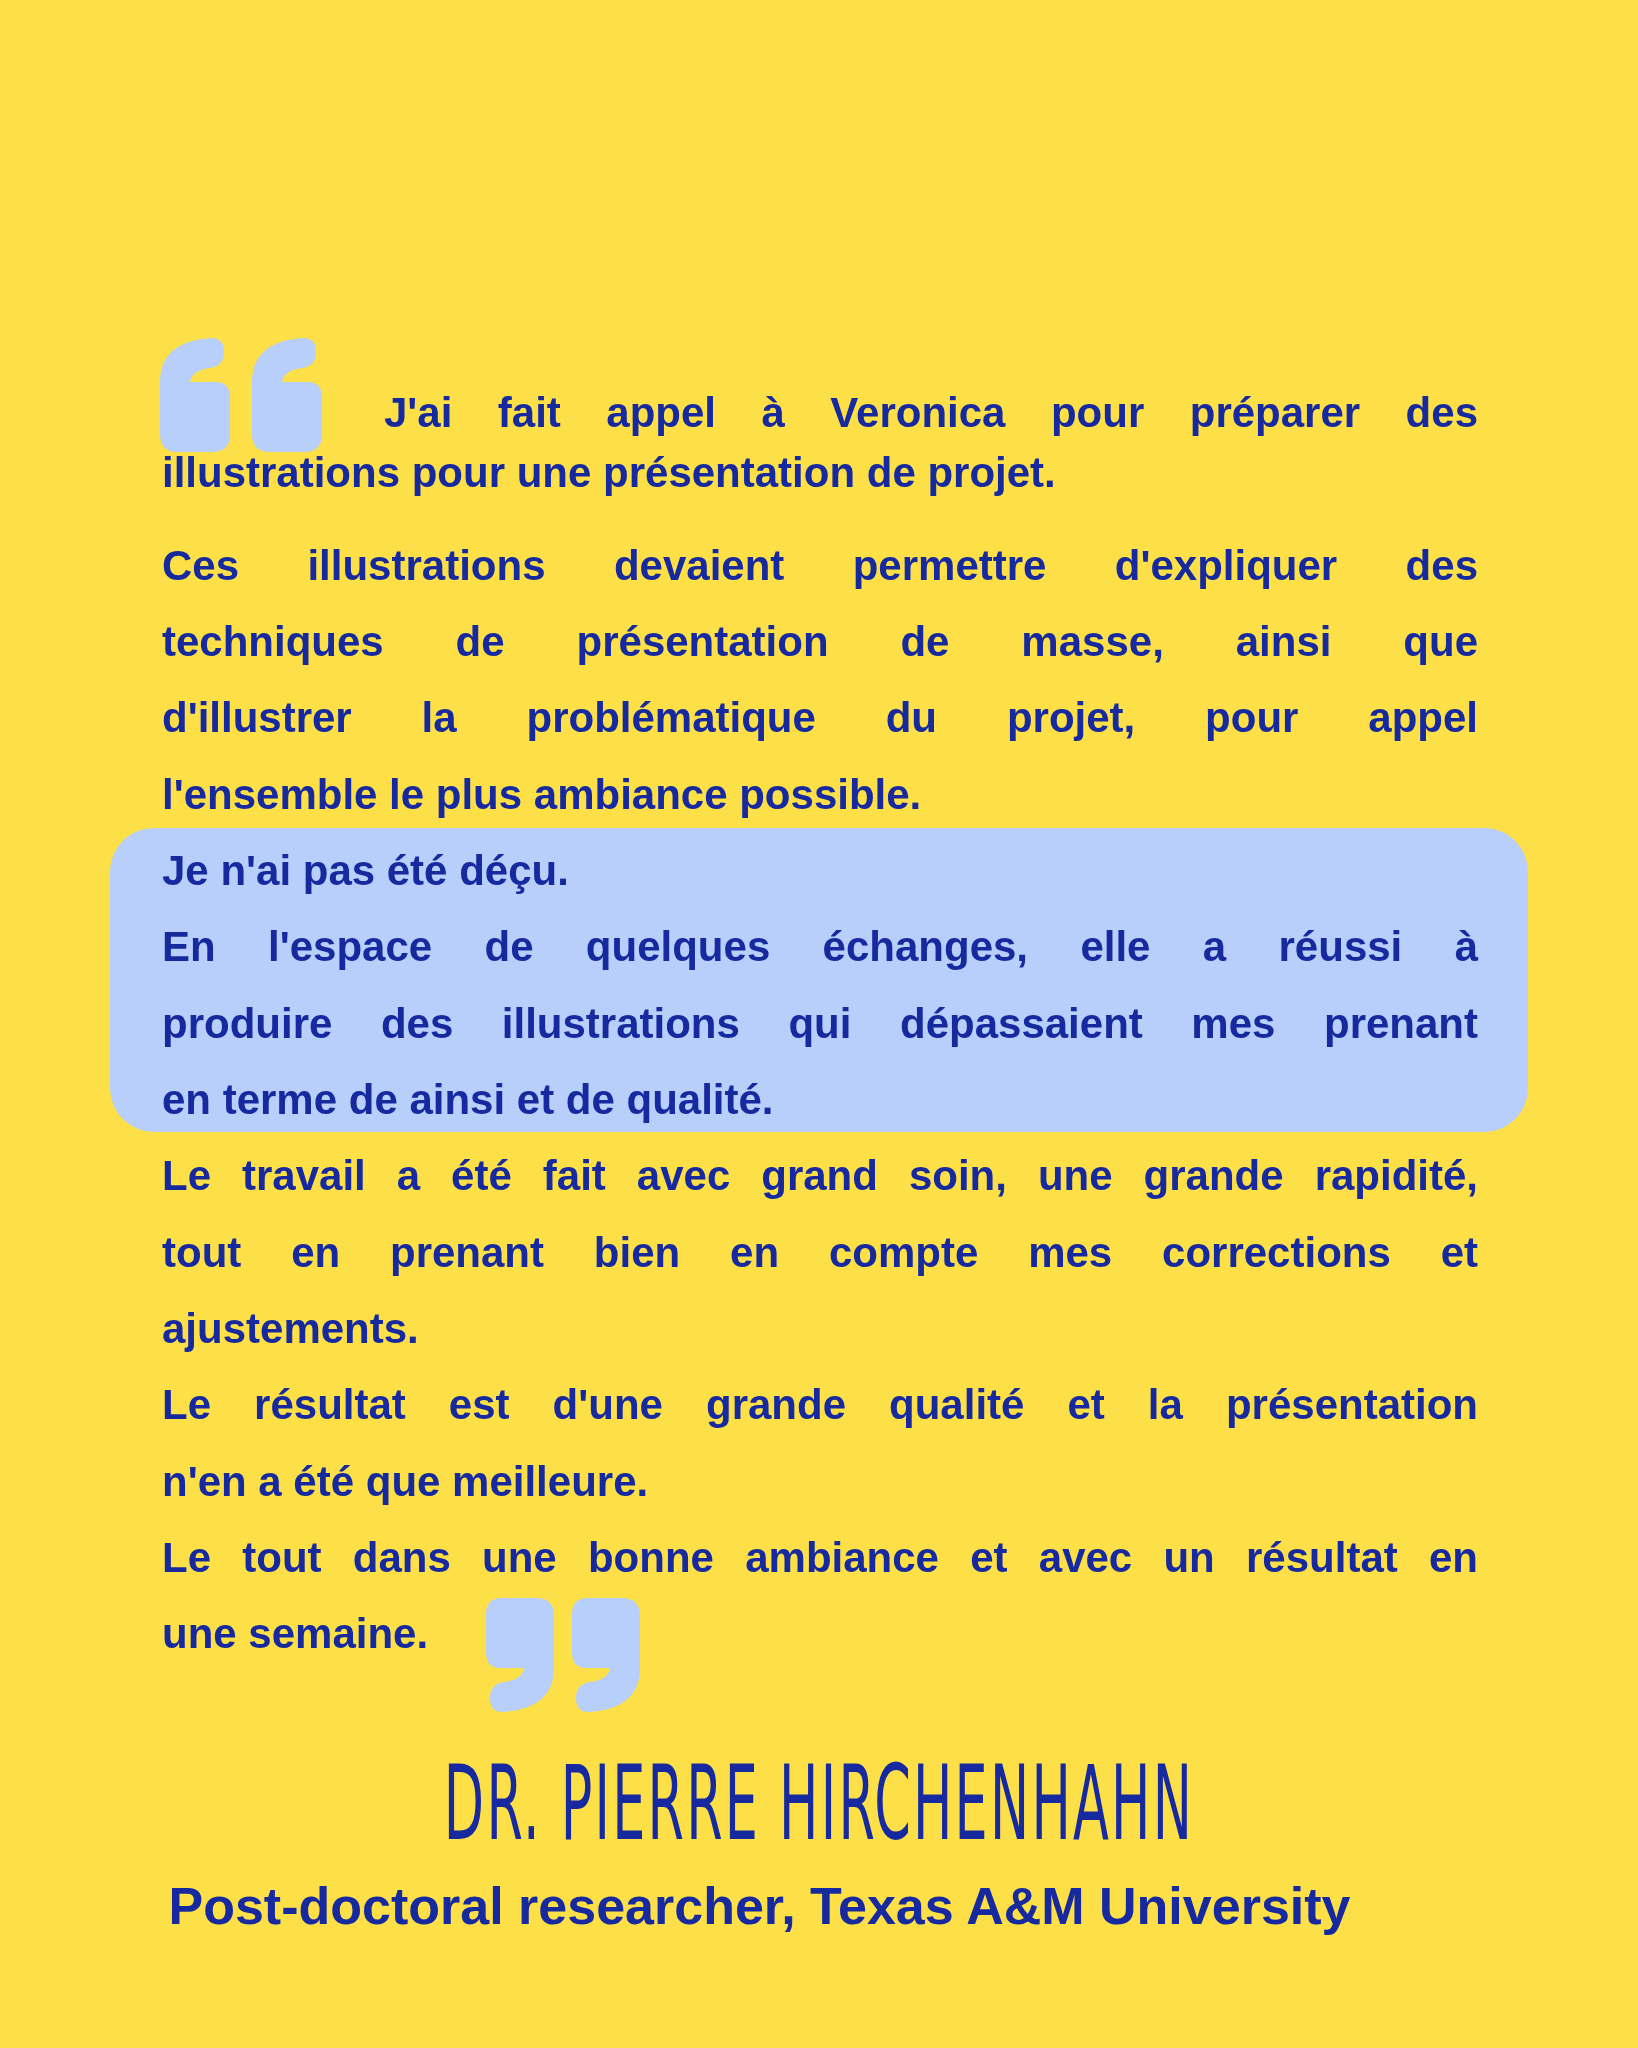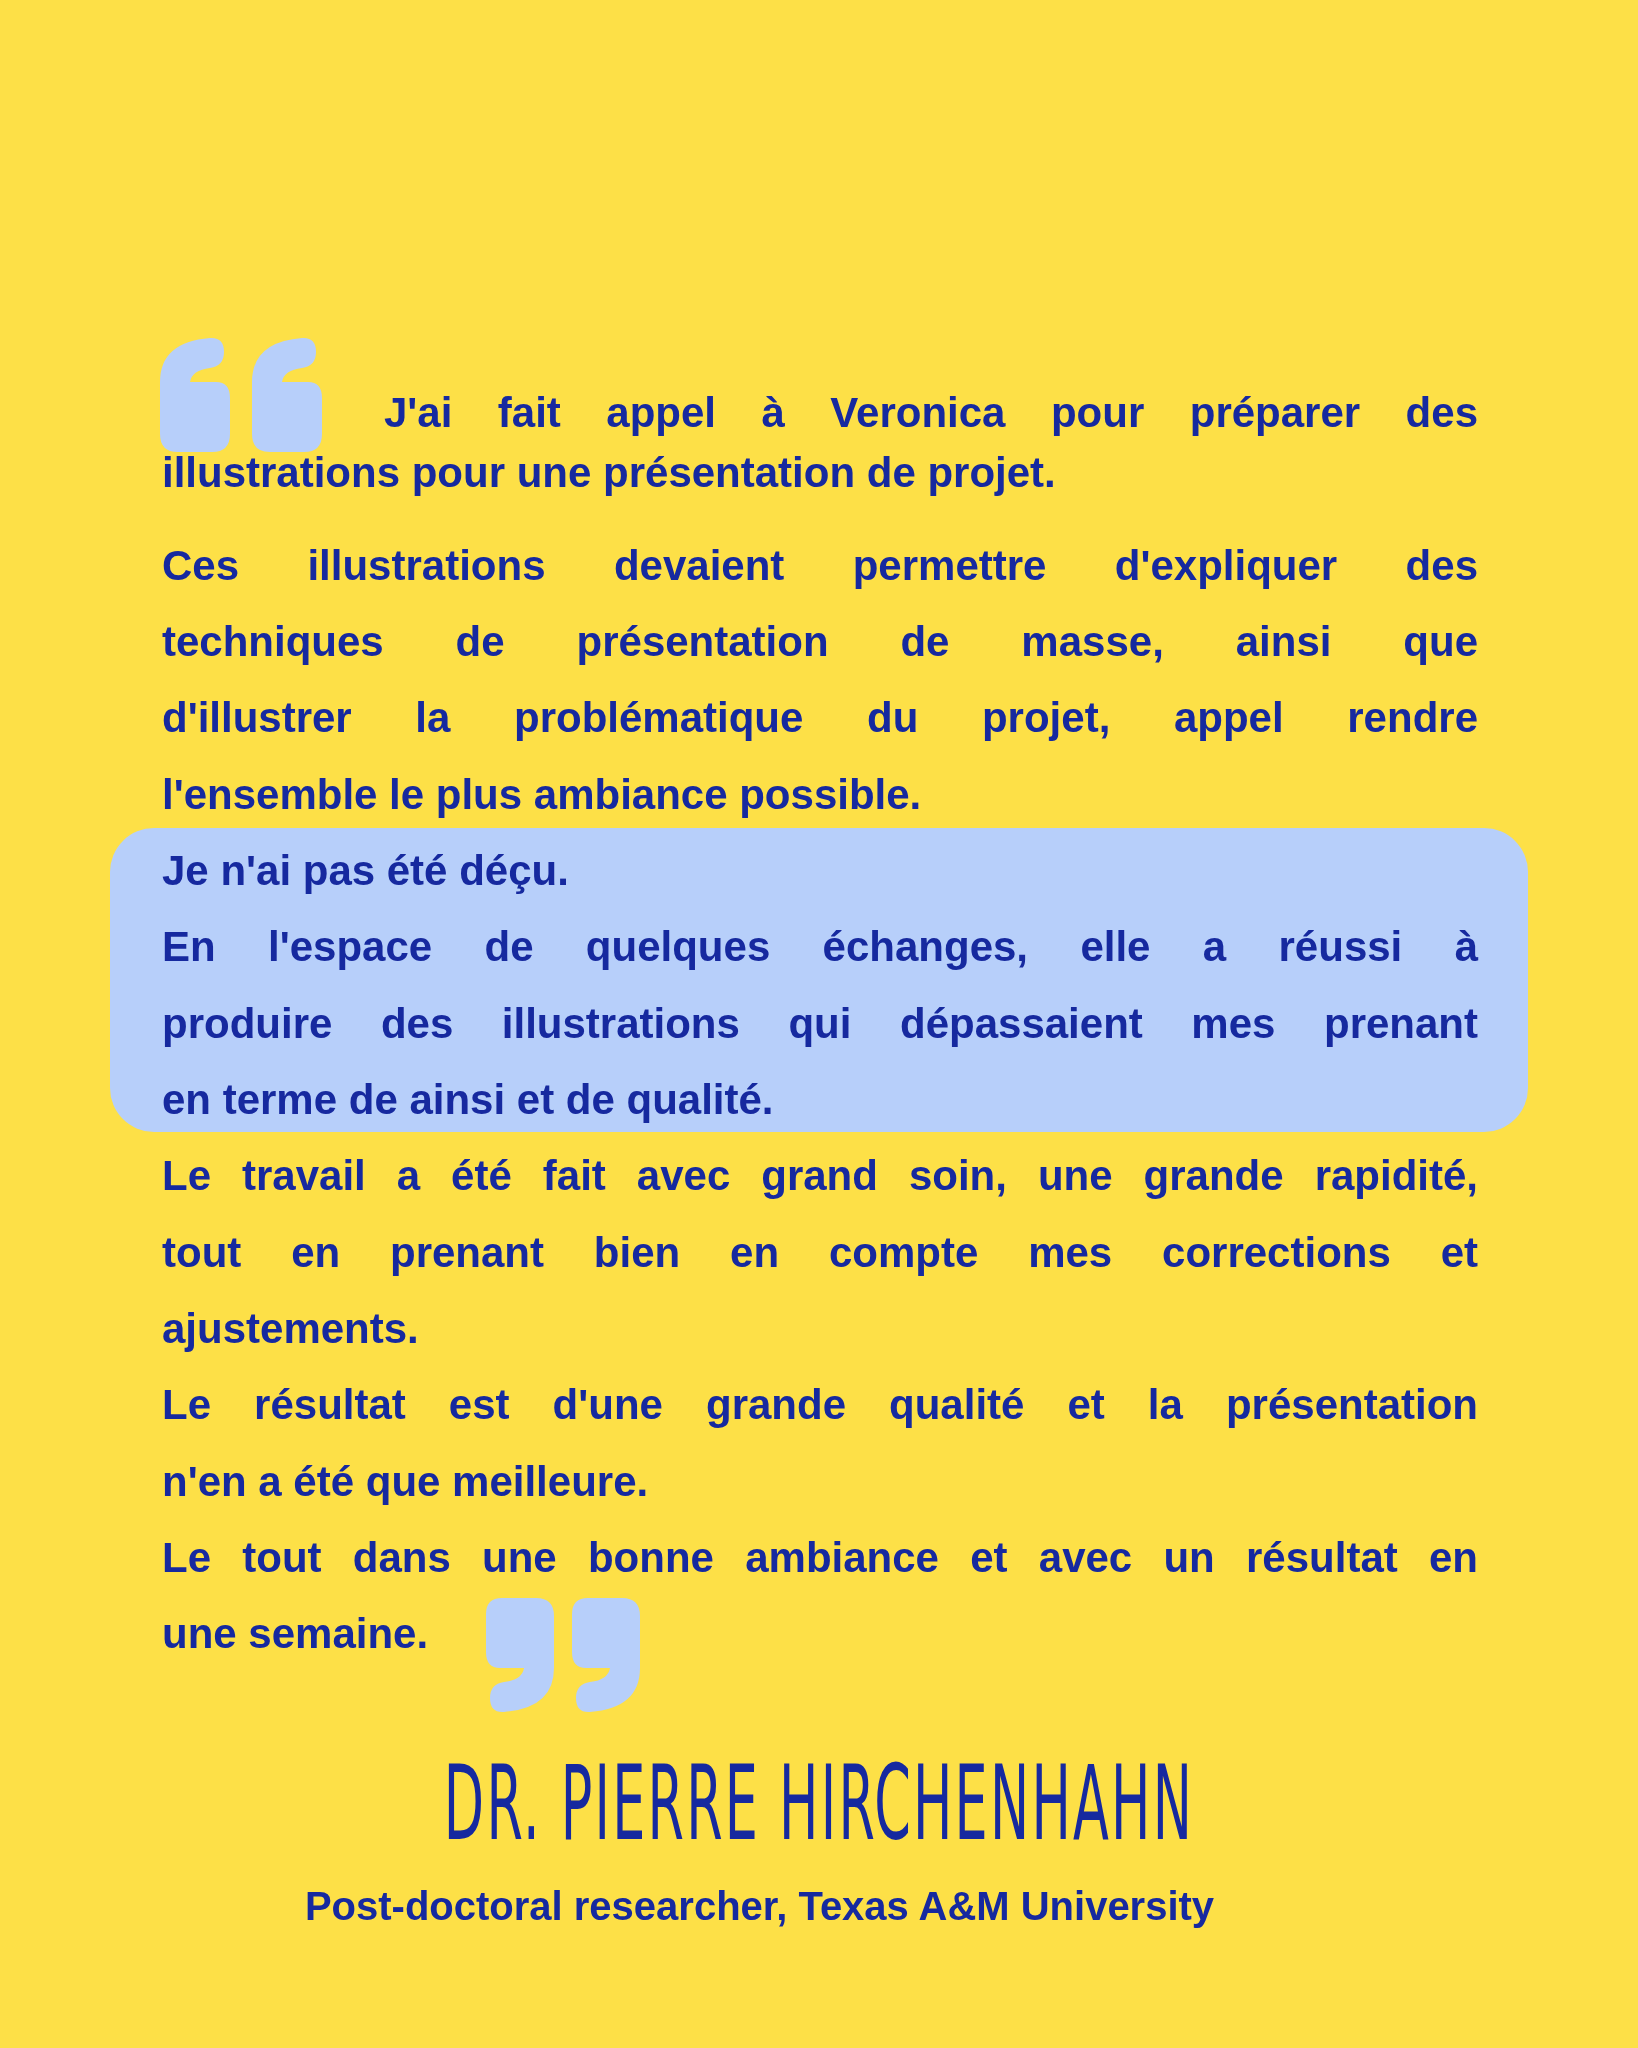--- a/index.html
+++ b/index.html
@@ -33,21 +33,21 @@
 
   .signature {
     position: absolute; left: 0; width: 1638px; top: 1748px; text-align: center;
     font-family: "DejaVu Sans Condensed", "DejaVu Sans", sans-serif;
     font-weight: normal; color: #16299f; font-size: 104px; line-height: 110px;
     letter-spacing: 4px; transform: scaleX(0.56); transform-origin: 819px 0;
   }
   .role {
     position: absolute; left: 0; width: 1519px; top: 1880px; text-align: center;
     font-family: "Liberation Sans", "DejaVu Sans", sans-serif;
-    font-weight: bold; color: #16299f; font-size: 40px; line-height: 52px;
+    font-weight: bold; color: #16299f; font-size: 52px; line-height: 52px;
   }
 </style>
 </head>
 <body>
 
 <div class="page">
 
   <div class="highlight"></div>
 
   <svg class="quote-open" viewBox="0 0 166 116">
@@ -55,21 +55,21 @@
       <path d="M20 116 Q2 116 2 98 L2 46 Q2 6 52 2 Q66 1 66 16 Q66 30 52 32 Q34 34 32 46 L58 46 Q72 46 72 62 L72 98 Q72 116 54 116 Z"></path>
       <path d="M112 116 Q94 116 94 98 L94 46 Q94 6 144 2 Q158 1 158 16 Q158 30 144 32 Q126 34 124 46 L150 46 Q164 46 164 62 L164 98 Q164 116 146 116 Z"></path>
     </g>
   </svg>
 
   <div class="body-text">
     <div class="line justify indent" style="top:375px">J'ai fait appel à Veronica pour préparer des</div>
     <div class="line" style="top:435px">illustrations pour une présentation de projet.</div>
     <div class="line justify" style="top:528px">Ces illustrations devaient permettre d'expliquer des</div>
     <div class="line justify" style="top:604px">techniques de présentation de masse, ainsi que</div>
-    <div class="line justify" style="top:680px">d'illustrer la problématique du projet, appel rendre</div>
+    <div class="line justify" style="top:680px">d'illustrer la problématique du projet, pour appel</div>
     <div class="line" style="top:757px">l'ensemble le plus ambiance possible.</div>
     <div class="line" style="top:833px">Je n'ai pas été déçu.</div>
     <div class="line justify" style="top:909px">En l'espace de quelques échanges, elle a réussi à</div>
     <div class="line justify" style="top:986px">produire des illustrations qui dépassaient mes prenant</div>
     <div class="line" style="top:1062px">en terme de ainsi et de qualité.</div>
     <div class="line justify" style="top:1138px">Le travail a été fait avec grand soin, une grande rapidité,</div>
     <div class="line justify" style="top:1215px">tout en prenant bien en compte mes corrections et</div>
     <div class="line" style="top:1291px">ajustements.</div>
     <div class="line justify" style="top:1367px">Le résultat est d'une grande qualité et la présentation</div>
     <div class="line" style="top:1444px">n'en a été que meilleure.</div>

